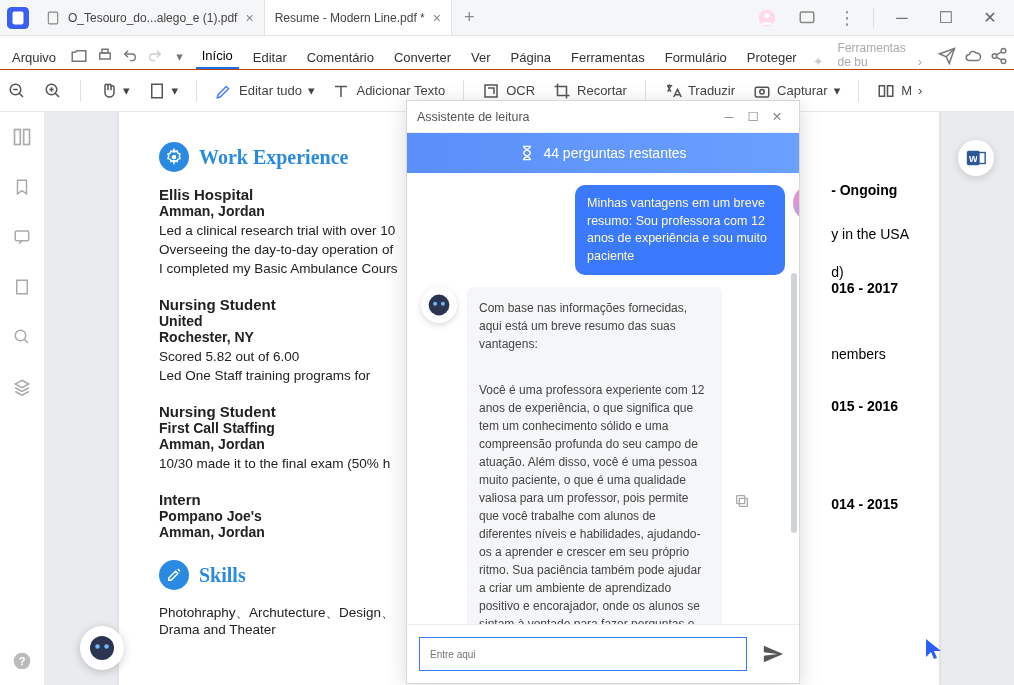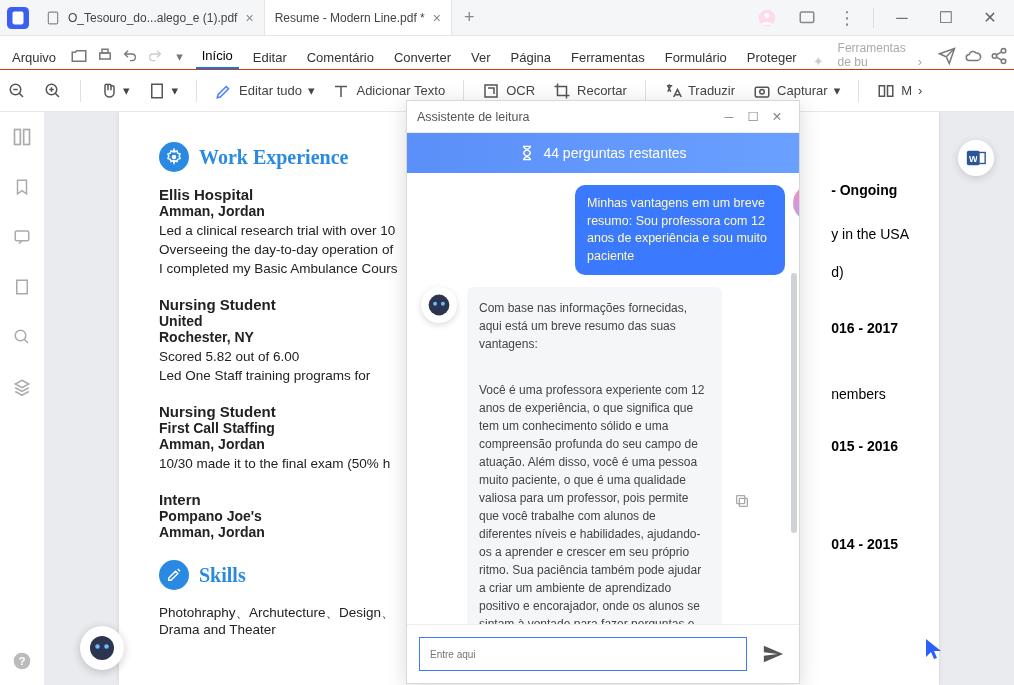--- a/index.html
+++ b/index.html
@@ -341,21 +341,21 @@
     </div>
     <div class="skills-list">
       <div>Photohraphy、Archutecture、Design、</div>
       <div>Drama and Theater</div>
     </div>
 
     <div style="position:absolute;right:30px;top:70px;text-align:left;font-size:14px;">
       <div class="rdate" style="font-weight:700">- Ongoing</div>
       <div style="margin-top:28px">y in the USA</div>
       <div style="margin-top:22px">d)</div>
-      <div style="margin-top:40px;font-weight:700">016 - 2017</div>
+      <div style="font-weight:700">016 - 2017</div>
       <div style="margin-top:50px">nembers</div>
       <div style="margin-top:36px;font-weight:700">015 - 2016</div>
       <div style="margin-top:82px;font-weight:700">014 - 2015</div>
     </div>
   </div>
 </div>
 
 <div class="word-icon">
   <svg width="22" height="22" viewBox="0 0 24 24">
       <rect x="2" y="4" width="14" height="16" rx="2" fill="#2b5797"></rect>

